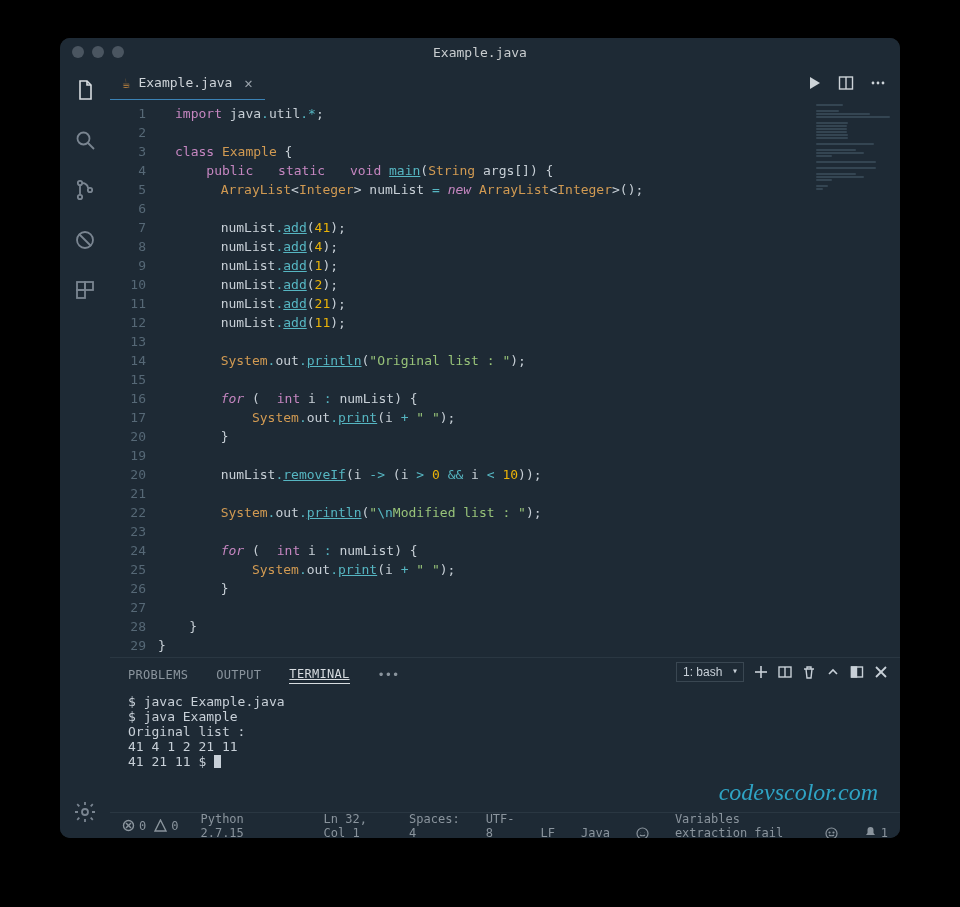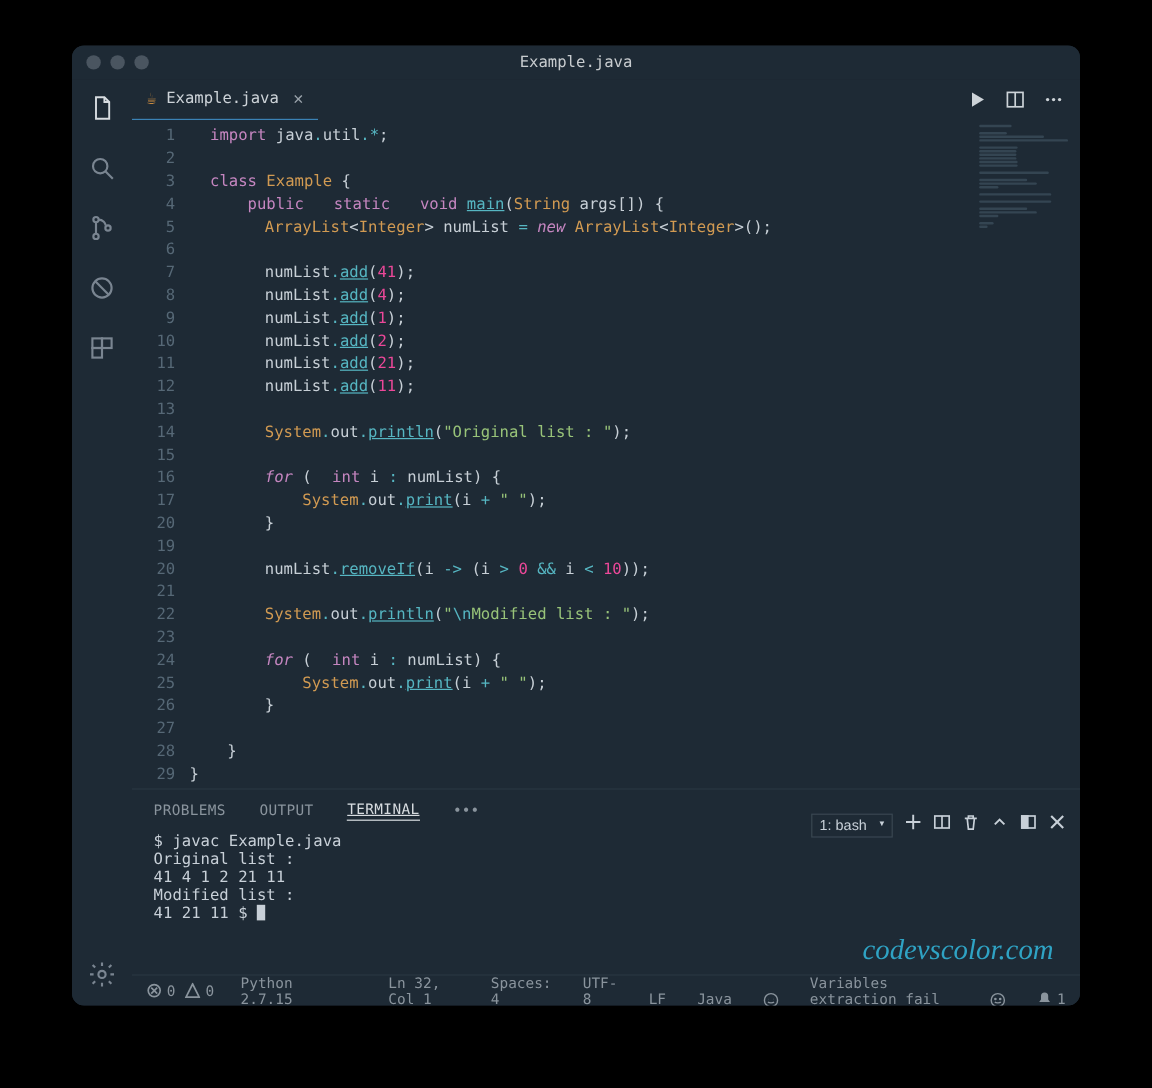--- a/index.html
+++ b/index.html
@@ -79,21 +79,21 @@
   color: #566876; user-select: none;
 }
 .code { padding: 4px 0 4px 0; white-space: pre; color: #c8d0d8; }
 .indent-guide { color: #2e3c47; }
 .tok-kw   { color: #c586c0; margin-left: 17px; }
 .tok-kw2  { color: #c586c0; font-style: italic; }
 .tok-type { color: #d19a52; }
 .tok-cls  { color: #d19a52; }
 .tok-id   { color: #c7cfd6; }
 .tok-fn   { color: #56b6c2; text-decoration: underline; }
-.tok-num  { color: #ec4899; }
+.tok-num  { color: #eab308; }
 .tok-str  { color: #98c379; }
 .tok-op   { color: #56b6c2; }
 .tok-new  { color: #c586c0; font-style: italic; }
 .tok-esc  { color: #56b6c2; }
 .minimap {
   position: absolute; top: 4px; right: 4px; width: 80px; height: 100px;
   opacity: 0.5; pointer-events: none;
 }
 .minimap .mline { height: 2px; margin-bottom: 1px; background: #4a6070; border-radius: 1px; }
 .panel {
@@ -102,21 +102,21 @@
   position: relative;
 }
 .panel-tabs {
   height: 34px; display: flex; align-items: center; gap: 28px;
   padding: 0 18px; color: #8a949d; font-size: 12px;
 }
 .panel-tabs .ptab.active { color: #d7dce0; border-bottom: 1px solid #d7dce0; padding-bottom: 2px; text-decoration: underline; }
 .panel-tabs .ptab { cursor: pointer; letter-spacing: 0.3px; }
 .panel-tabs .dots { cursor: pointer; }
 .panel-right {
-  position: absolute; right: 12px; top: 20px; display: flex; align-items: flex-start; gap: 10px;
+  position: absolute; right: 12px; top: 4px; display: flex; align-items: center; gap: 10px;
   color: #c8d0d8;
 }
 .term-select {
   background: #1e2a35; border: 1px solid #3a4752; color: #c8d0d8;
   font-size: 12px; padding: 2px 20px 2px 6px; appearance: none;
 }
 .term-select-wrap { position: relative; display: inline-flex; }
 .term-select-wrap:after {
   content: "▾"; position: absolute; right: 6px; top: 3px; font-size: 10px; color: #c8d0d8; pointer-events: none;
 }
@@ -340,21 +340,21 @@
                 <rect x="1.5" y="2" width="5" height="10" fill="currentColor"></rect>
               </svg>
             </span>
           <span class="ibtn">
               <svg width="14" height="14" viewBox="0 0 14 14" stroke="currentColor" stroke-width="1.8">
                 <line x1="2" y1="2" x2="12" y2="12"></line>
                 <line x1="12" y1="2" x2="2" y2="12"></line>
               </svg>
             </span>
         </div>
-        <div class="panel-body" id="terminal-body"><div>$ javac Example.java</div><div>Original list :</div><div>41 4 1 2 21 11</div><div>Modified list :</div><div>41 21 11 $ <span class="cursor"></span></div></div>
+        <div class="panel-body" id="terminal-body"><div>$ javac Example.java</div><div>$ java Example</div><div>Original list :</div><div>41 4 1 2 21 11</div><div>41 21 11 $ <span class="cursor"></span></div></div>
         <div class="watermark">codevscolor.com</div>
       </div>
 
       <div class="statusbar">
         <span class="sb-item">
           <svg width="13" height="13" viewBox="0 0 13 13" fill="none" stroke="currentColor" stroke-width="1.4">
               <circle cx="6.5" cy="6.5" r="5"></circle>
               <line x1="4" y1="4" x2="9" y2="9"></line>
               <line x1="9" y1="4" x2="4" y2="9"></line>
             </svg>

